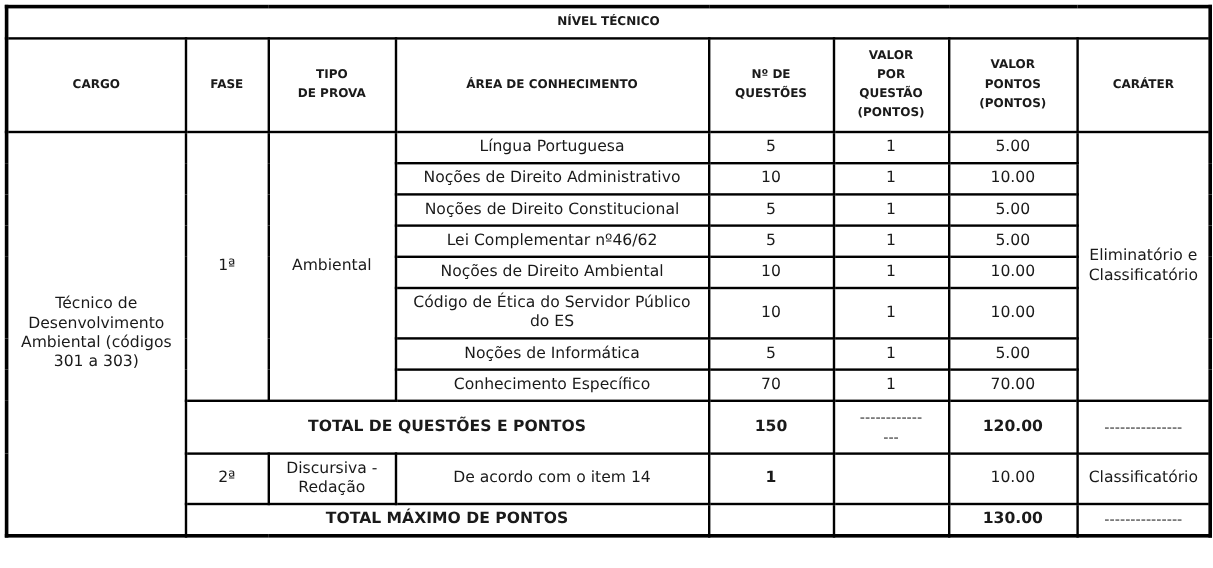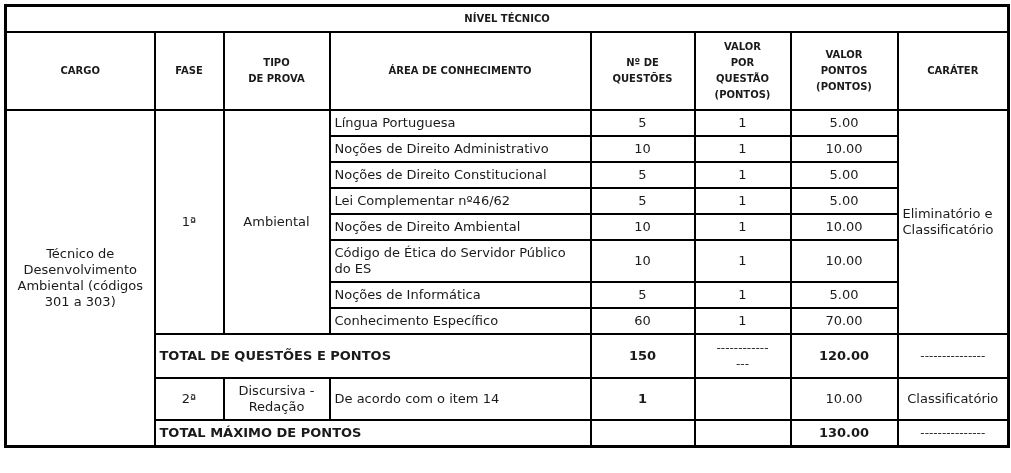--- a/index.html
+++ b/index.html
@@ -17,21 +17,21 @@
   table.grid td, table.grid th {
     border: 2px solid #000;
     padding: 0 4px;
     vertical-align: middle;
     line-height: 16px;
   }
   th { font-weight: bold; text-align: center; font-size: 10px; }
   .title-row th { height: 24px; }
   .head-row th { height: 76px; }
   .c { text-align: center; }
-  .l { text-align: left; margin-top: 38px; }
+  .l { text-align: center; margin-top: 38px; }
   .b { font-weight: bold; }
   .row-std td { height: 24px; }
   .row-tall td { height: 40px; }
   .row-total td { height: 42px; }
   .row-2a td { height: 40px; }
   .row-final td { height: 24px; }
   .dash { letter-spacing: 0px; color: #333; font-size: 12px; }
   .thick-top td { border-top: 3px solid #000; }
 </style>
 </head>
@@ -121,21 +121,21 @@
     <td class="c">10.00</td>
   </tr>
   <tr class="row-std">
     <td class="l">Noções de Informática</td>
     <td class="c">5</td>
     <td class="c">1</td>
     <td class="c">5.00</td>
   </tr>
   <tr class="row-std">
     <td class="l">Conhecimento Específico</td>
-    <td class="c">60</td>
+    <td class="c">70</td>
     <td class="c">1</td>
     <td class="c">70.00</td>
   </tr>
 
   <tr class="row-total thick-top">
     <td colspan="3" class="l b">TOTAL DE QUESTÕES E PONTOS</td>
     <td class="c b">150</td>
     <td class="c dash">
       <span>------------</span><br>
       <span>---</span>

